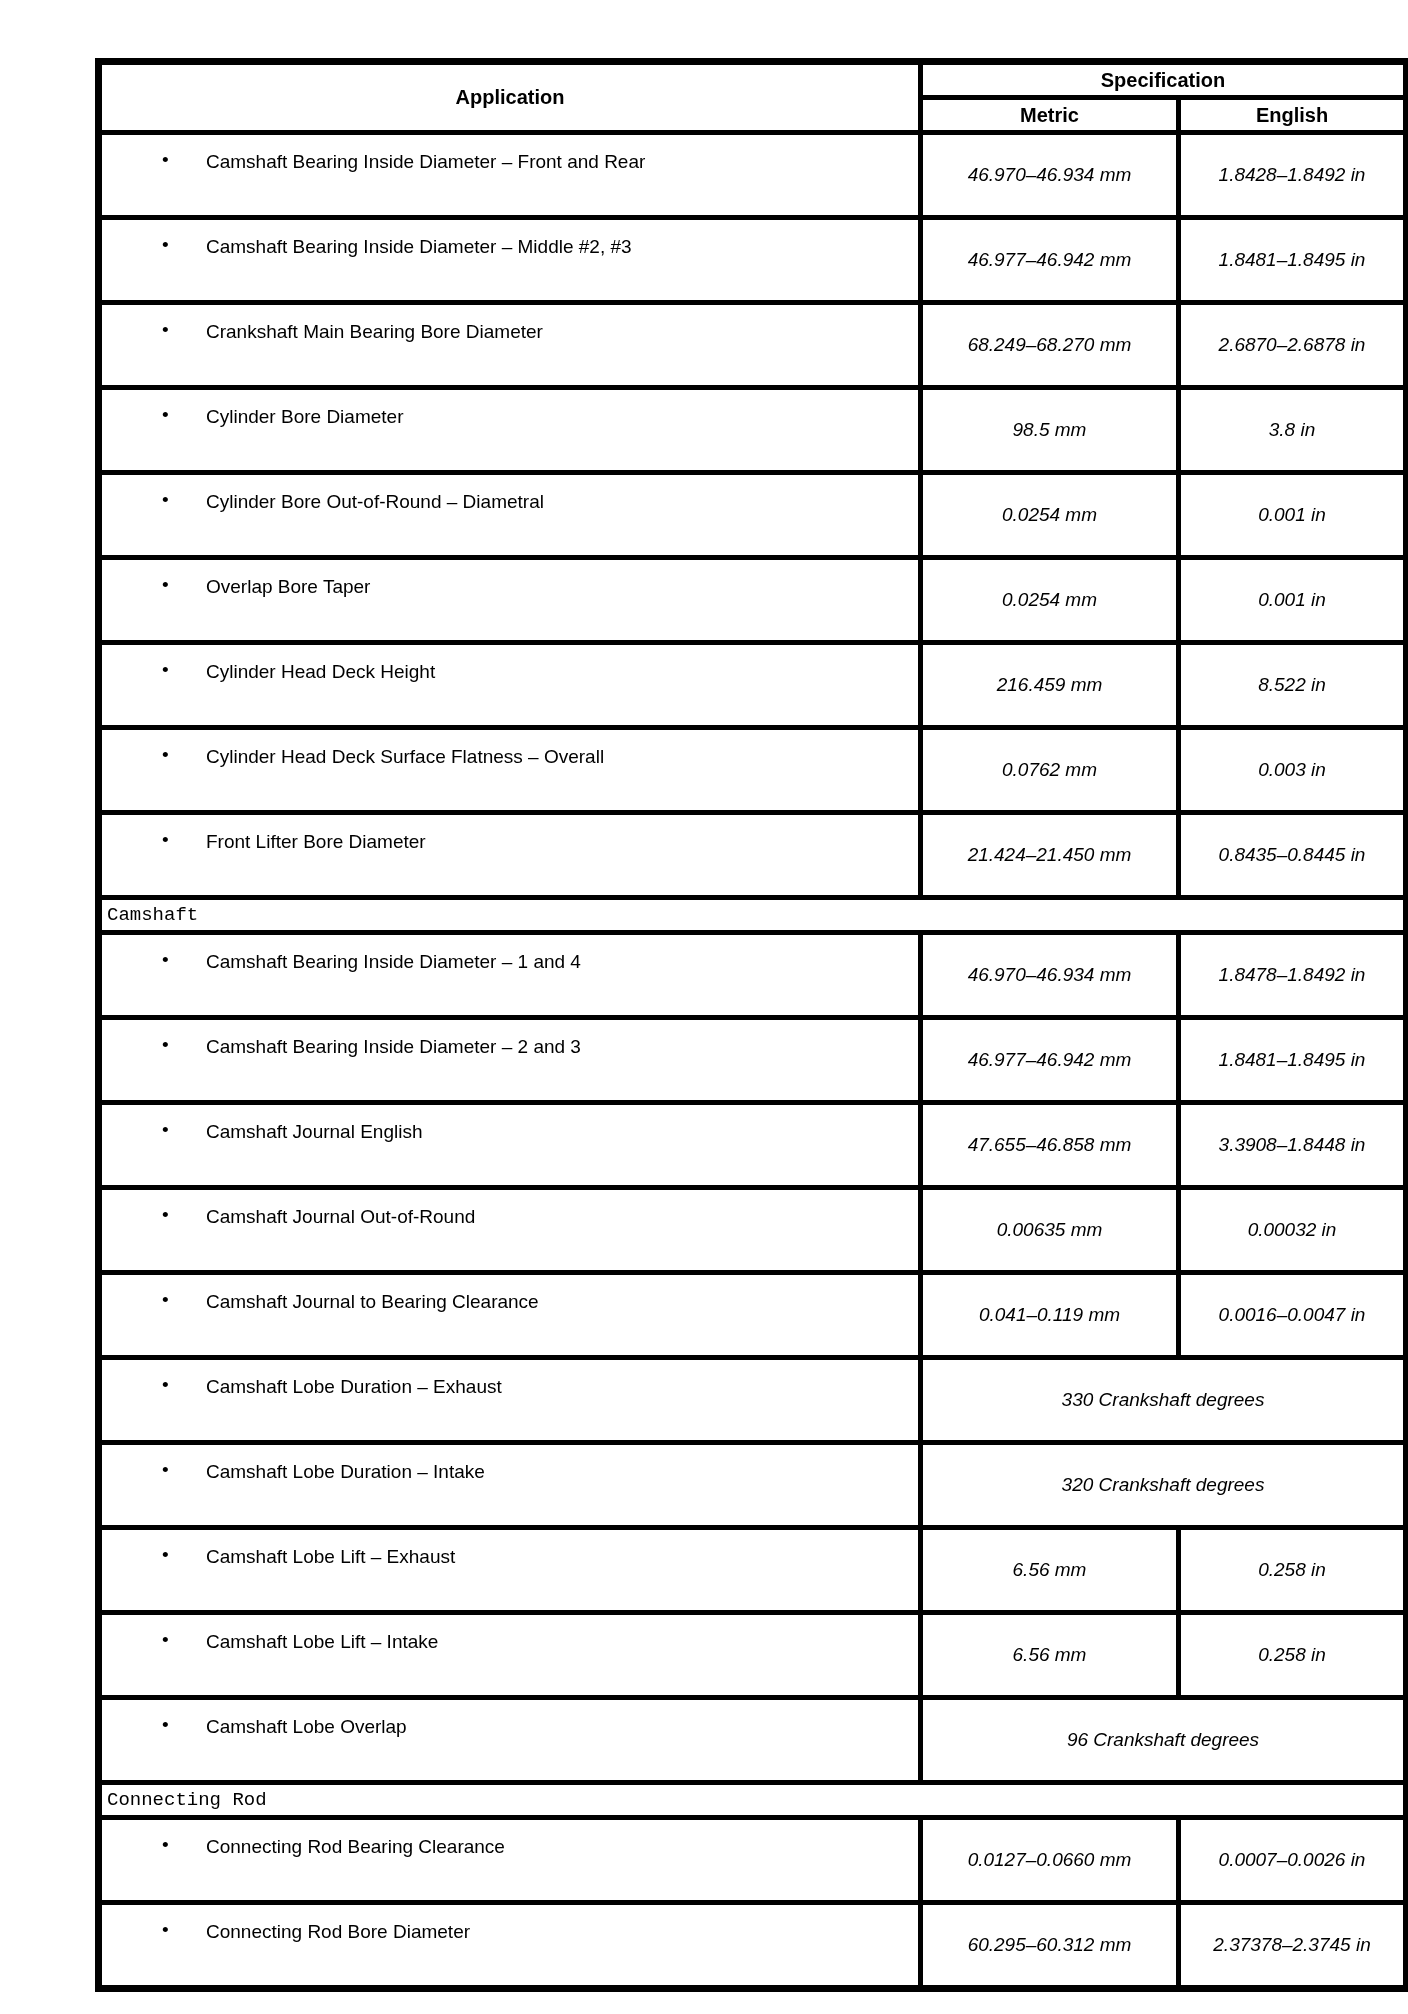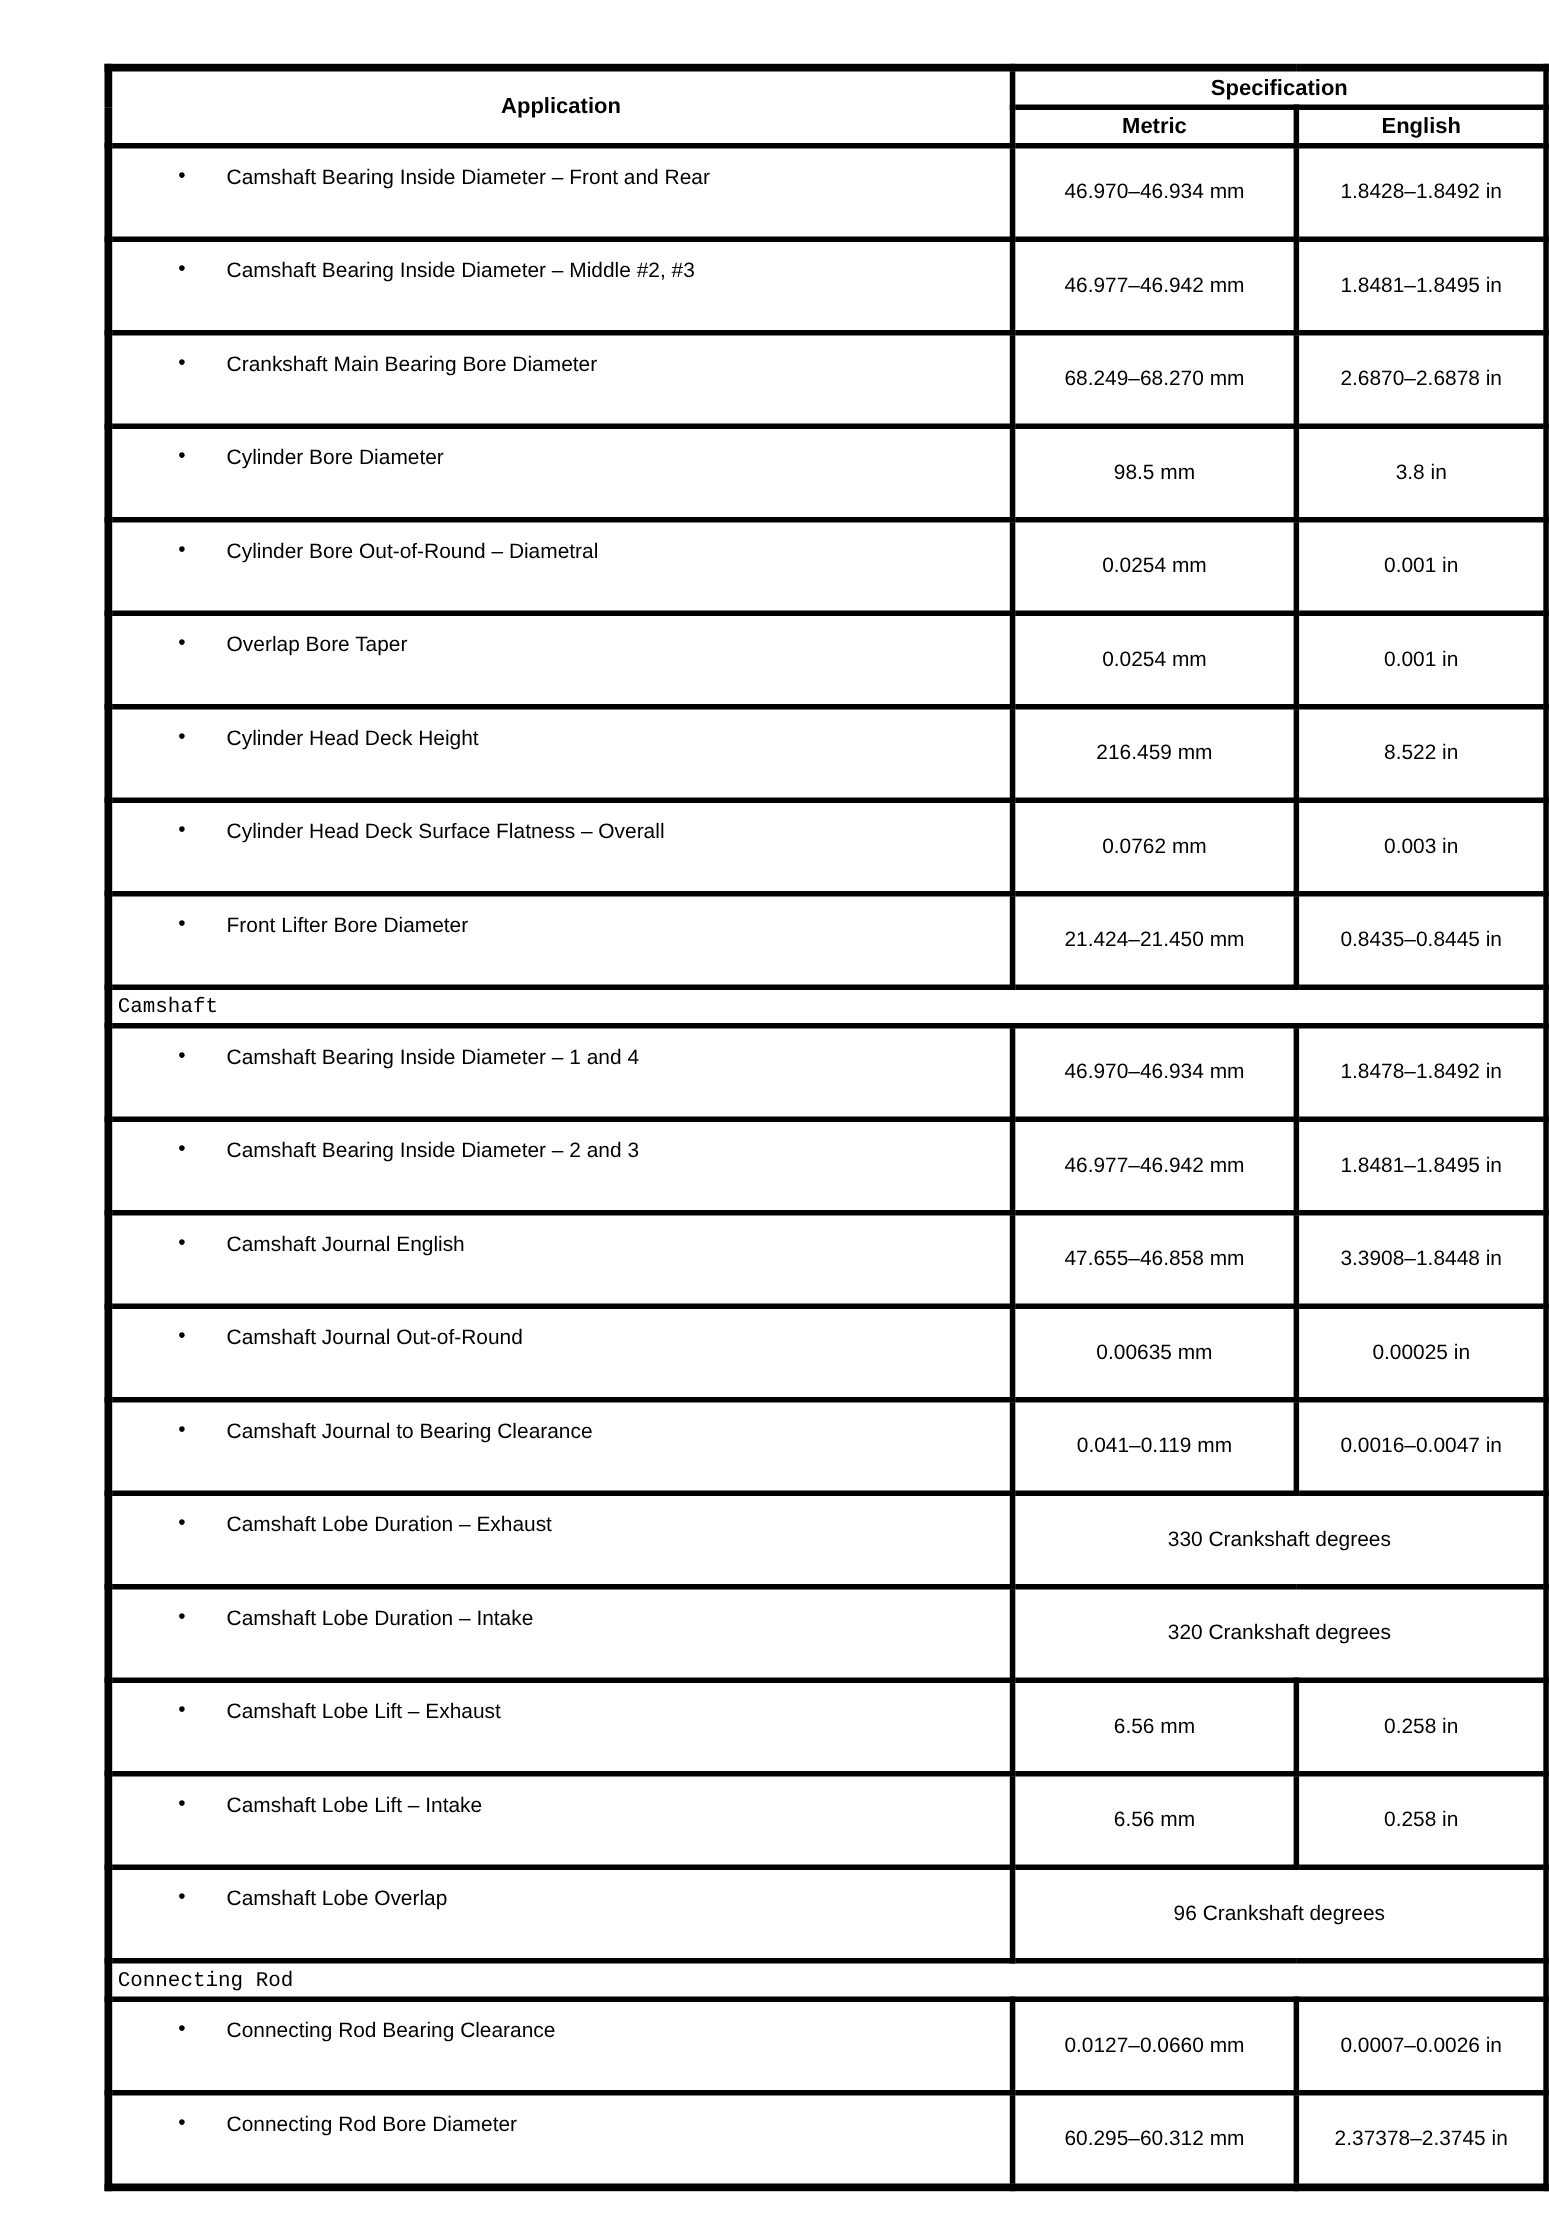--- a/index.html
+++ b/index.html
@@ -51,20 +51,21 @@
     left: 60px;
     top: 13px;
     font-size: 19px;
   }
   td.val-cell {
     font-size: 19px;
     text-align: center;
     vertical-align: middle;
     height: 80px;
     padding: 0 4px;
+    font-style: italic;
   }
   td.section-cell {
     font-size: 19px;
     text-align: left;
     vertical-align: middle;
     height: 26px;
     padding: 2px 6px 2px 5px;
     font-family: Liberation Mono, monospace;
   }
 </style>
@@ -148,21 +149,21 @@
           <td class="val-cell">1.8481–1.8495 in</td>
         </tr>
         <tr>
           <td class="app-cell"><span class="bullet">•</span><span>Camshaft Journal English</span></td>
           <td class="val-cell">47.655–46.858 mm</td>
           <td class="val-cell">3.3908–1.8448 in</td>
         </tr>
         <tr>
           <td class="app-cell"><span class="bullet">•</span><span>Camshaft Journal Out-of-Round</span></td>
           <td class="val-cell">0.00635 mm</td>
-          <td class="val-cell">0.00025 in</td>
+          <td class="val-cell">0.00032 in</td>
         </tr>
         <tr>
           <td class="app-cell"><span class="bullet">•</span><span>Camshaft Journal to Bearing Clearance</span></td>
           <td class="val-cell">0.041–0.119 mm</td>
           <td class="val-cell">0.0016–0.0047 in</td>
         </tr>
         <tr>
           <td class="app-cell"><span class="bullet">•</span><span>Camshaft Lobe Duration – Exhaust</span></td>
           <td colspan="2" class="val-cell">330 Crankshaft degrees</td>
         </tr>

